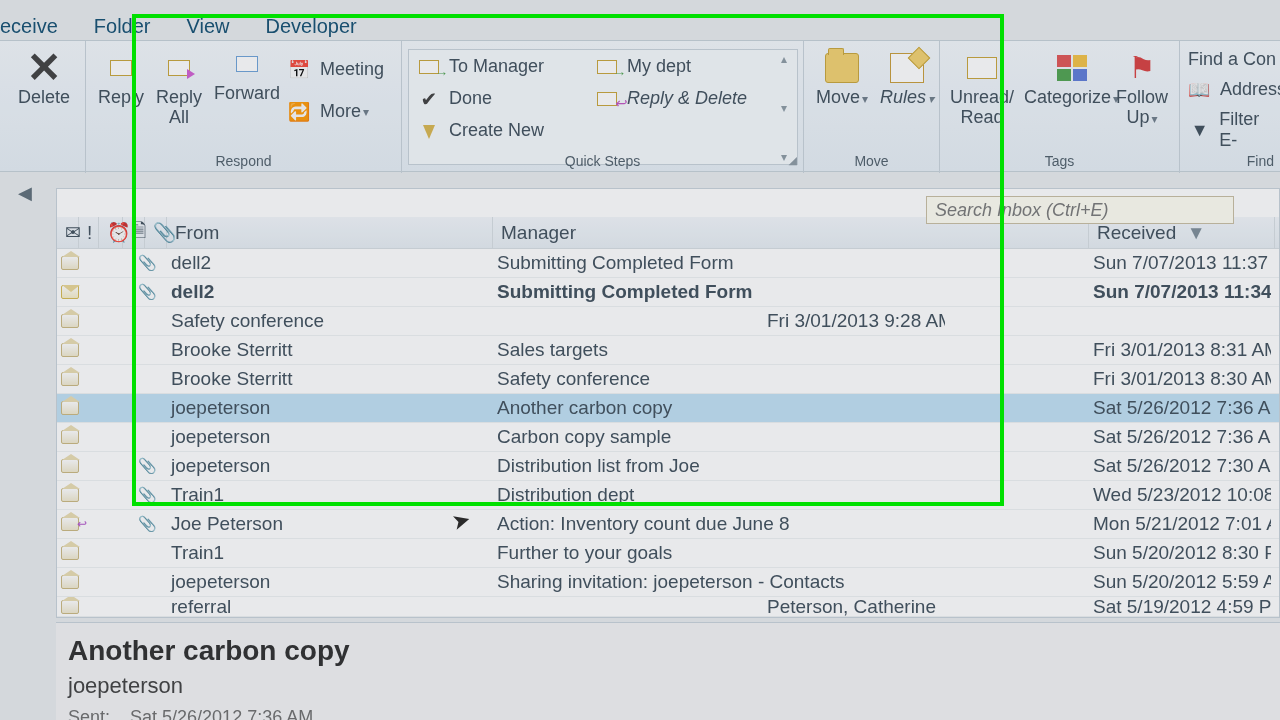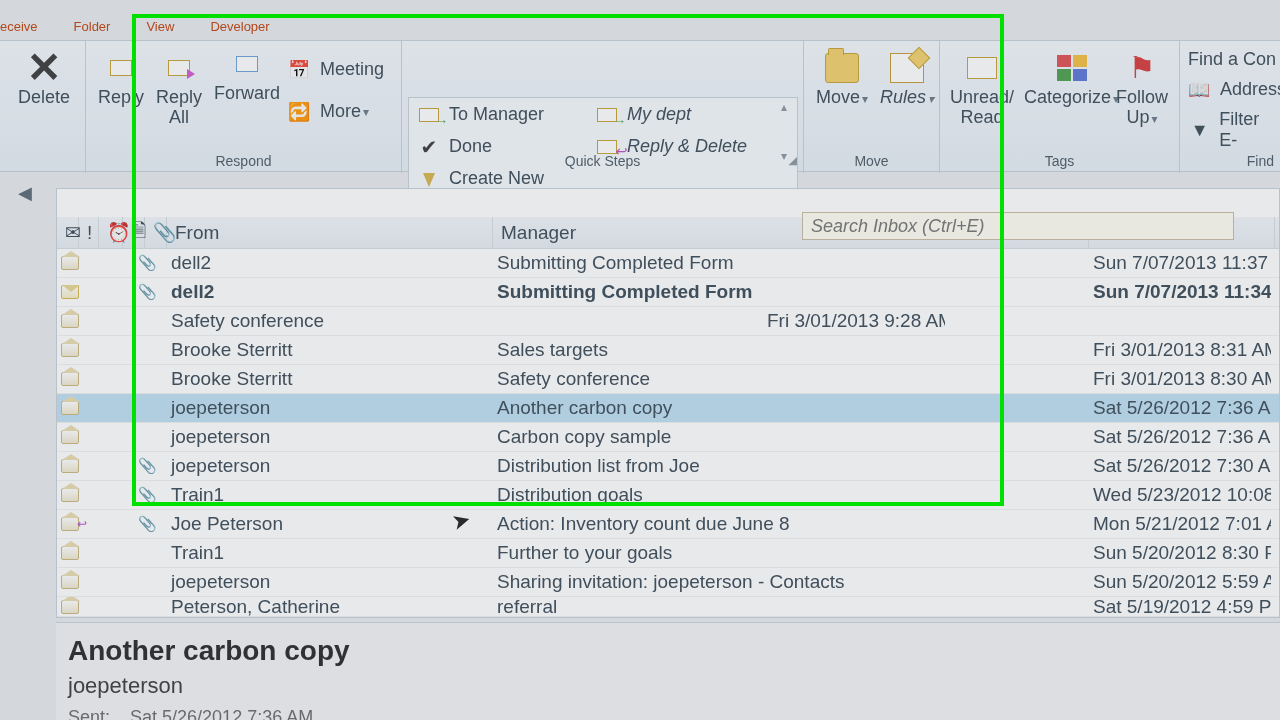--- a/index.html
+++ b/index.html
@@ -5,46 +5,46 @@
   * { box-sizing: border-box; margin: 0; padding: 0; }
   html,body { width:1280px; height:720px; font-family: "Segoe UI", Tahoma, sans-serif; font-size:16px; background:#e8ecee; overflow:hidden; }
 
   
   .dim { position:absolute; left:0; top:0; width:1280px; height:720px; background:rgba(100,110,120,0.15); pointer-events:none; z-index:50; }
 
   
   .highlight { position:absolute; left:132px; top:14px; width:872px; height:492px; border:4px solid #00e000; box-sizing:border-box; pointer-events:none; z-index:60; }
 
   
-  .menubar { position:absolute; left:0; top:12px; height:28px; display:flex; align-items:center; color:#c2410c; font-size:13px; }
+  .menubar { position:absolute; left:0; top:12px; height:28px; display:flex; align-items:center; color:#0c4a6e; font-size:20px; }
   .menubar .tab { padding:0 18px; }
 
   
   .ribbon { position:absolute; left:0; top:40px; height:132px; width:1280px; background:linear-gradient(#f2f7fb,#e6eef5); border-top:1px solid #c5d0d8; border-bottom:1px solid #c5d0d8; }
   .group { position:absolute; top:0; height:132px; border-right:1px solid #c7d2da; }
   .group-label { position:absolute; bottom:4px; width:100%; text-align:center; color:#4b5b67; font-size:14px; }
 
   .ribbon-btn { position:absolute; display:flex; flex-direction:column; align-items:center; color:#3a4a57; font-size:18px; line-height:20px; cursor:pointer; }
   .ribbon-btn .iconbox { width:44px; height:38px; display:flex; align-items:center; justify-content:center; font-size:30px; }
   .small-down::after { content:"▾"; font-size:12px; margin-left:2px; color:#6a7a86; }
 
   .inline-btn { position:absolute; display:flex; align-items:center; color:#3a4a57; font-size:18px; cursor:pointer; }
   .inline-btn .mini-icon { width:24px; height:20px; margin-right:8px; display:inline-flex; align-items:center; justify-content:center; }
 
-  .qs-box { position:absolute; left:408px; top:8px; width:390px; height:116px; border:1px solid #c7d2da; background:#f5f9fc;margin-top:48px; }
+  .qs-box { position:absolute; left:408px; top:8px; width:390px; height:116px; border:1px solid #c7d2da; background:#f5f9fc; }
   .qs-expand { position:absolute; right:2px; top:2px; width:22px; height:112px; display:flex; flex-direction:column; justify-content:space-between; align-items:center; }
   .qs-expand div { font-size:12px; color:#8a98a2; }
   .dialog-launcher { position:absolute; right:6px; bottom:6px; font-size:11px; color:#8a98a2; }
 
   
   .nav-collapse { position:absolute; left:18px; top:182px; color:#5a6a76; font-size:18px; }
 
   
   .listarea { position:absolute; left:56px; top:188px; width:1224px; background:#fff; border:1px solid #c7d2da; }
-  .searchbar { position:absolute; right:46px; top:212px; width:432px; z-index:40; }
+  .searchbar { position:absolute; right:46px; top:196px; width:308px; z-index:40; }
   .searchbar input { width:100%; height:28px; border:1px solid #c7bda0; background:#fffef2; padding:2px 8px; font-size:18px; font-style:italic; color:#7a7a7a; }
 
   .headers { display:flex; height:32px; align-items:center; border-bottom:1px solid #d6dde2; background:linear-gradient(#f2f6fa,#e6edf3); font-size:19px; color:#3a4a57; margin-top:28px; }
   .hdr { border-right:1px solid #d6dde2; height:100%; display:flex; align-items:center; padding-left:8px; }
 
   .row { display:flex; height:29px; align-items:center; border-bottom:1px solid #eef1f3; font-size:19px; color:#3a4a57; }
   .row.sel { background:#bfe0f4; }
   .row.bold { font-weight:700; }
   .row.cut { height:20px; overflow:hidden; }
   .cell { padding-left:8px; white-space:nowrap; overflow:hidden; }
@@ -144,21 +144,21 @@
   </div>
 
   <div class="group" style="left:402px; width:402px;">
     <div class="qs-box" style="left:6px;">
       <div class="inline-btn" style="left:8px; top:6px;">
         <span class="mini-icon">
             <span class="mini-env g"></span>
           </span>
         <span>To Manager</span>
       </div>
-      <div class="inline-btn" style="left:186px; top:6px;font-style:italic;">
+      <div class="inline-btn" style="left:186px; top:6px;">
         <span class="mini-icon">
             <span class="mini-env g"></span>
           </span>
         <span>My dept</span>
       </div>
       <div class="inline-btn" style="left:8px; top:38px;">
         <span class="mini-icon check-ic">✔</span>
         <span>Done</span>
       </div>
       <div class="inline-btn" style="left:186px; top:38px;font-style:italic;">
@@ -340,21 +340,21 @@
         <div class="cell col-received">Sat 5/26/2012 7:30 AM</div>
       </div>
       <div class="row">
         <div class="col-icons">
           <span class="env env-open"></span>
         </div>
         <div class="col-icons2">
           <span class="clip">📎</span>
         </div>
         <div class="cell col-from">Train1</div>
-        <div class="cell col-subject">Distribution goals</div>
+        <div class="cell col-subject">Distribution dept</div>
         <div class="cell col-received">Wed 5/23/2012 10:08 A</div>
       </div>
       <div class="row">
         <div class="col-icons">
           <span class="env env-open"></span>
           <span style="color:#b050c8;font-size:12px;position:relative;left:-4px;">↩</span>
         </div>
         <div class="col-icons2">
           <span class="clip">📎</span>
         </div>
@@ -378,22 +378,22 @@
         <div class="col-icons2"></div>
         <div class="cell col-from">joepeterson</div>
         <div class="cell col-subject">Sharing invitation: joepeterson - Contacts</div>
         <div class="cell col-received">Sun 5/20/2012 5:59 AM</div>
       </div>
       <div class="row cut">
         <div class="col-icons">
           <span class="env env-open"></span>
         </div>
         <div class="col-icons2"></div>
+        <div class="cell col-subject">referral</div>
         <div class="cell col-from">Peterson, Catherine</div>
-        <div class="cell col-subject">referral</div>
         <div class="cell col-received">Sat 5/19/2012 4:59 PM</div>
       </div>
     </div>
 </div>
 
 <div class="reading">
   <h1>Another carbon copy</h1>
   <div class="sender">joepeterson</div>
   <div class="meta">
     <span>Sent:</span>

